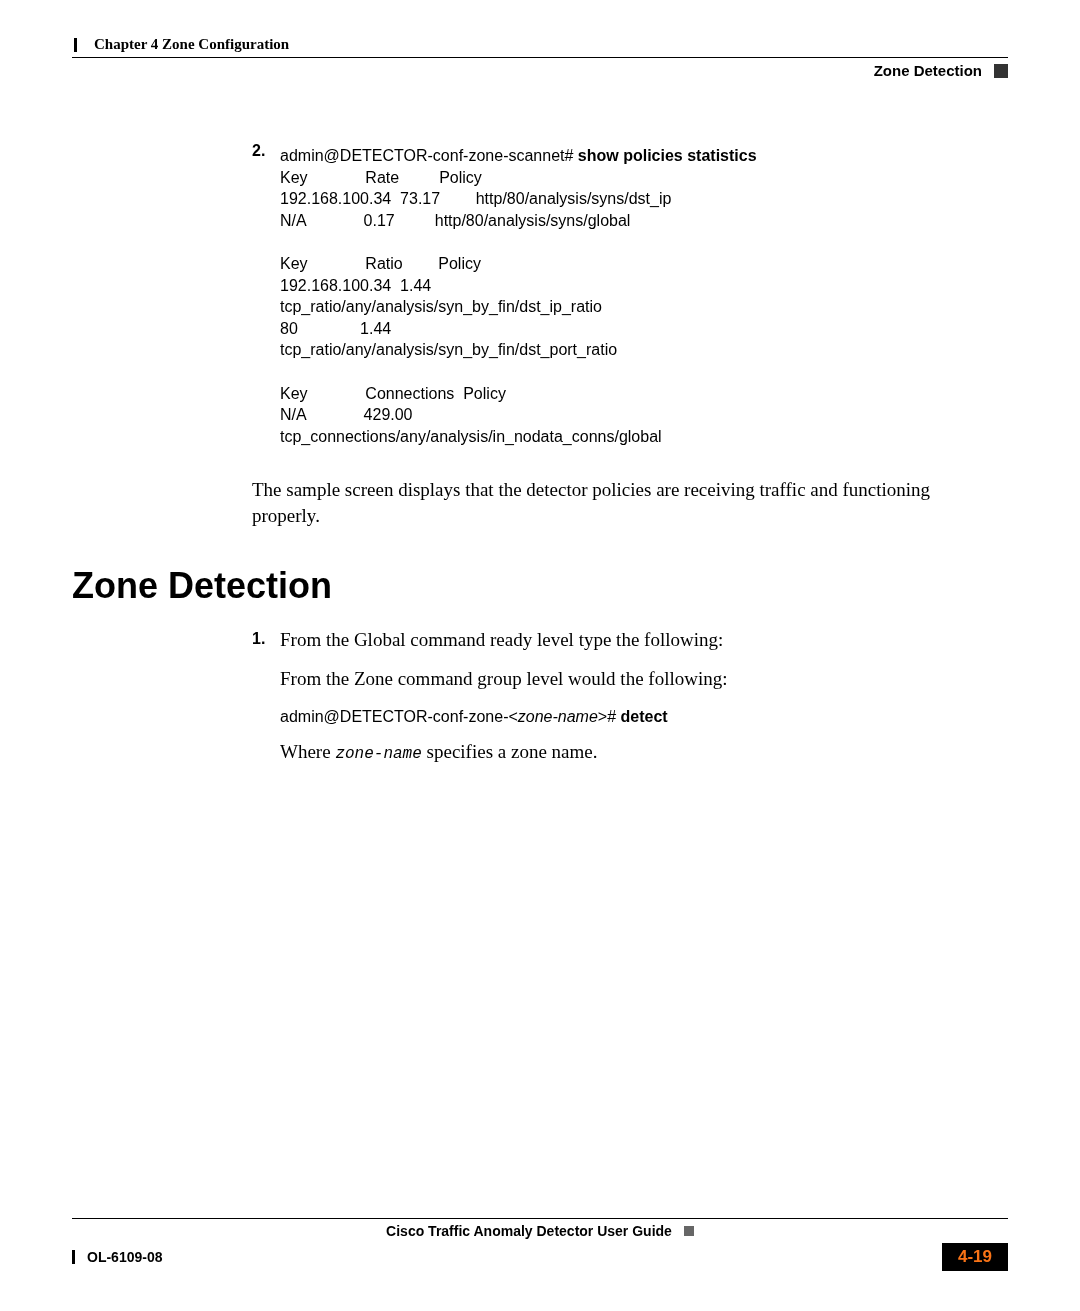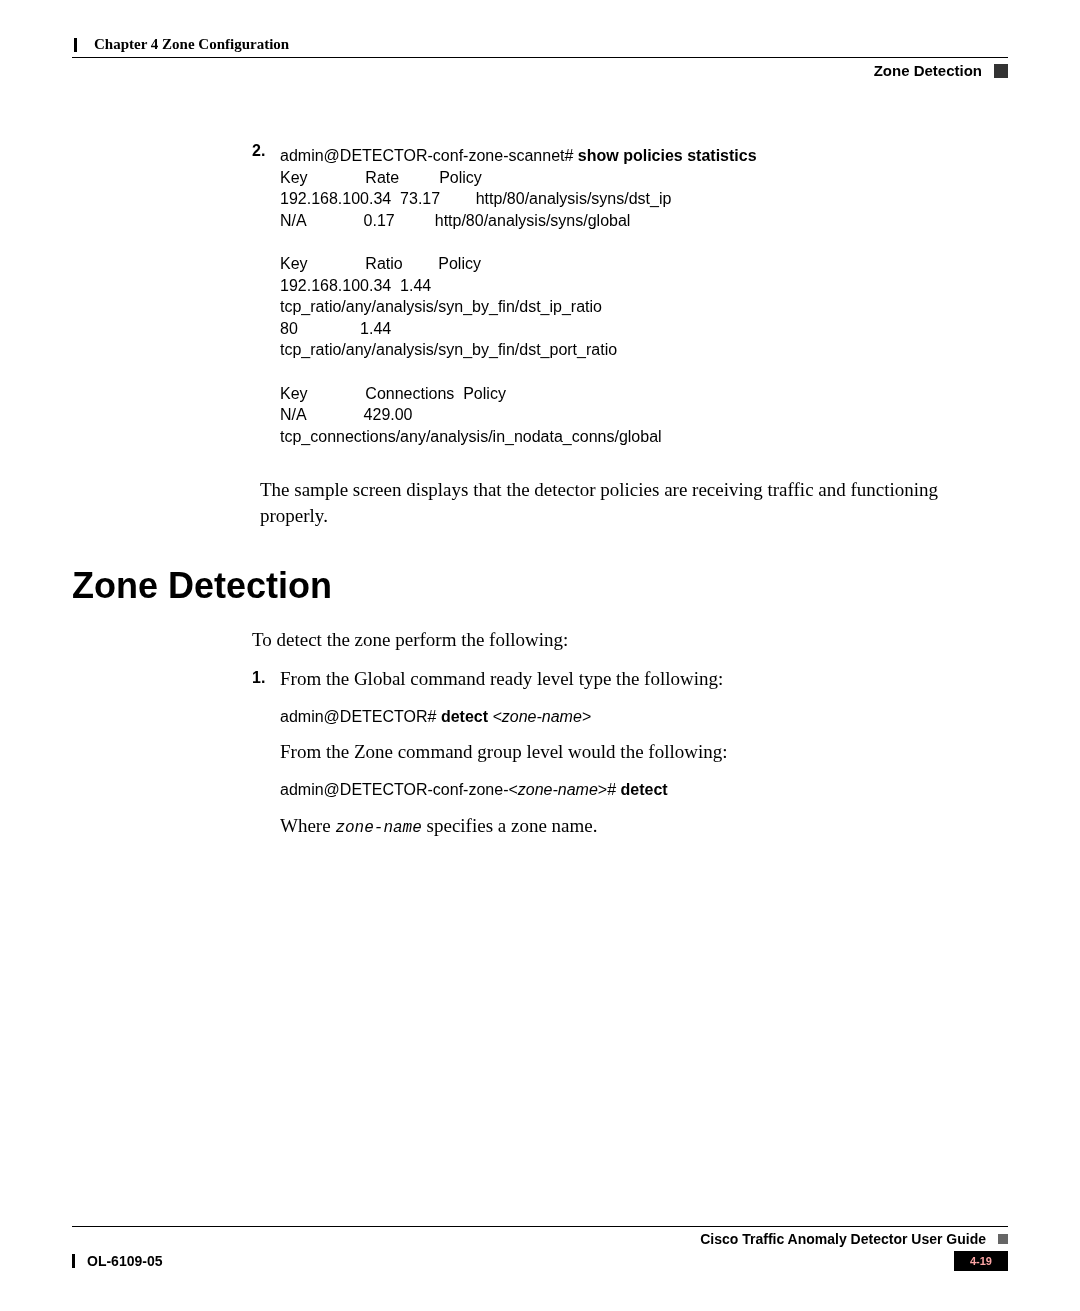--- a/index.html
+++ b/index.html
@@ -112,21 +112,21 @@
     right: 72px;
     bottom: 40px;
   }
   .footer-hr {
     border: none;
     border-top: 1px solid #000;
     margin-bottom: 4px;
   }
   .footer-row1 {
     display: flex;
-    justify-content: flex-end;
+    justify-content: center;
     align-items: center;
   }
   .footer-guide {
     font-family: Arial, Helvetica, sans-serif;
     font-weight: bold;
     font-size: 14px;
     margin-right: 12px;
   }
   .square-small {
     width: 10px;
@@ -149,24 +149,24 @@
     background: #000;
     margin-right: 12px;
   }
   .footer-doc {
     font-family: Arial, Helvetica, sans-serif;
     font-weight: bold;
     font-size: 14px;
   }
   .page-num-box {
     background: #000;
-    color: #fca5a5;
-    font-family: Arial, Helvetica, sans-serif;
-    font-weight: bold;
-    font-size: 11px;
+    color: #f97316;
+    font-family: Arial, Helvetica, sans-serif;
+    font-weight: bold;
+    font-size: 17px;
     padding: 4px 16px;
   }
 </style>
 </head>
 <body>
 
 <div class="header-row">
   <div class="header-left-bar"></div>
   <span class="chapter-label">Chapter 4    Zone Configuration</span>
 </div>
@@ -191,48 +191,46 @@
 tcp_ratio/any/analysis/syn_by_fin/dst_ip_ratio
 80              1.44         
 tcp_ratio/any/analysis/syn_by_fin/dst_port_ratio
 
 Key             Connections  Policy
 N/A             429.00       
 tcp_connections/any/analysis/in_nodata_conns/global</span></pre>
     </div>
   </div>
 
-  <p class="para-after" style="margin-left:8px;">The sample screen displays that the detector policies are receiving traffic and functioning properly.</p>
+  <p class="para-after" style="margin-left:0;">The sample screen displays that the detector policies are receiving traffic and functioning properly.</p>
 </div>
 
 <h1 class="section-title">Zone Detection</h1>
 
 <div class="content section-body">
-  <p>To detect the zone perform the following:</p>
 
   <div class="ol-item">
     <div class="ol-num">1.</div>
     <div class="ol-body">
       <p class="body-text">From the Global command ready level type the following:</p>
-      <pre class="mono"><span>admin@DETECTOR# </span><span class="mono-bold">detect </span><span class="mono-ital">&lt;zone-name&gt;</span></pre>
       <p class="body-text">From the Zone command group level would the following:</p>
       <pre class="mono"><span>admin@DETECTOR-conf-zone-&lt;</span><span class="mono-ital">zone-name</span><span>&gt;# </span><span class="mono-bold">detect</span></pre>
       <p class="body-text">
         <span>Where </span><span style="font-family:'Courier New',monospace;font-style:italic;font-size:16px;">zone-name</span><span> specifies a zone name.</span>
       </p>
     </div>
   </div>
 </div>
 
 <div class="footer">
   <hr class="footer-hr">
   <div class="footer-row1">
     <span class="footer-guide">Cisco Traffic Anomaly Detector User Guide</span>
     <div class="square-small"></div>
   </div>
   <div class="footer-row2">
     <div class="footer-left">
       <div class="footer-left-bar"></div>
-      <span class="footer-doc">OL-6109-05</span>
+      <span class="footer-doc">OL-6109-08</span>
     </div>
     <div class="page-num-box">4-19</div>
   </div>
 </div>
 
 </body></html>

